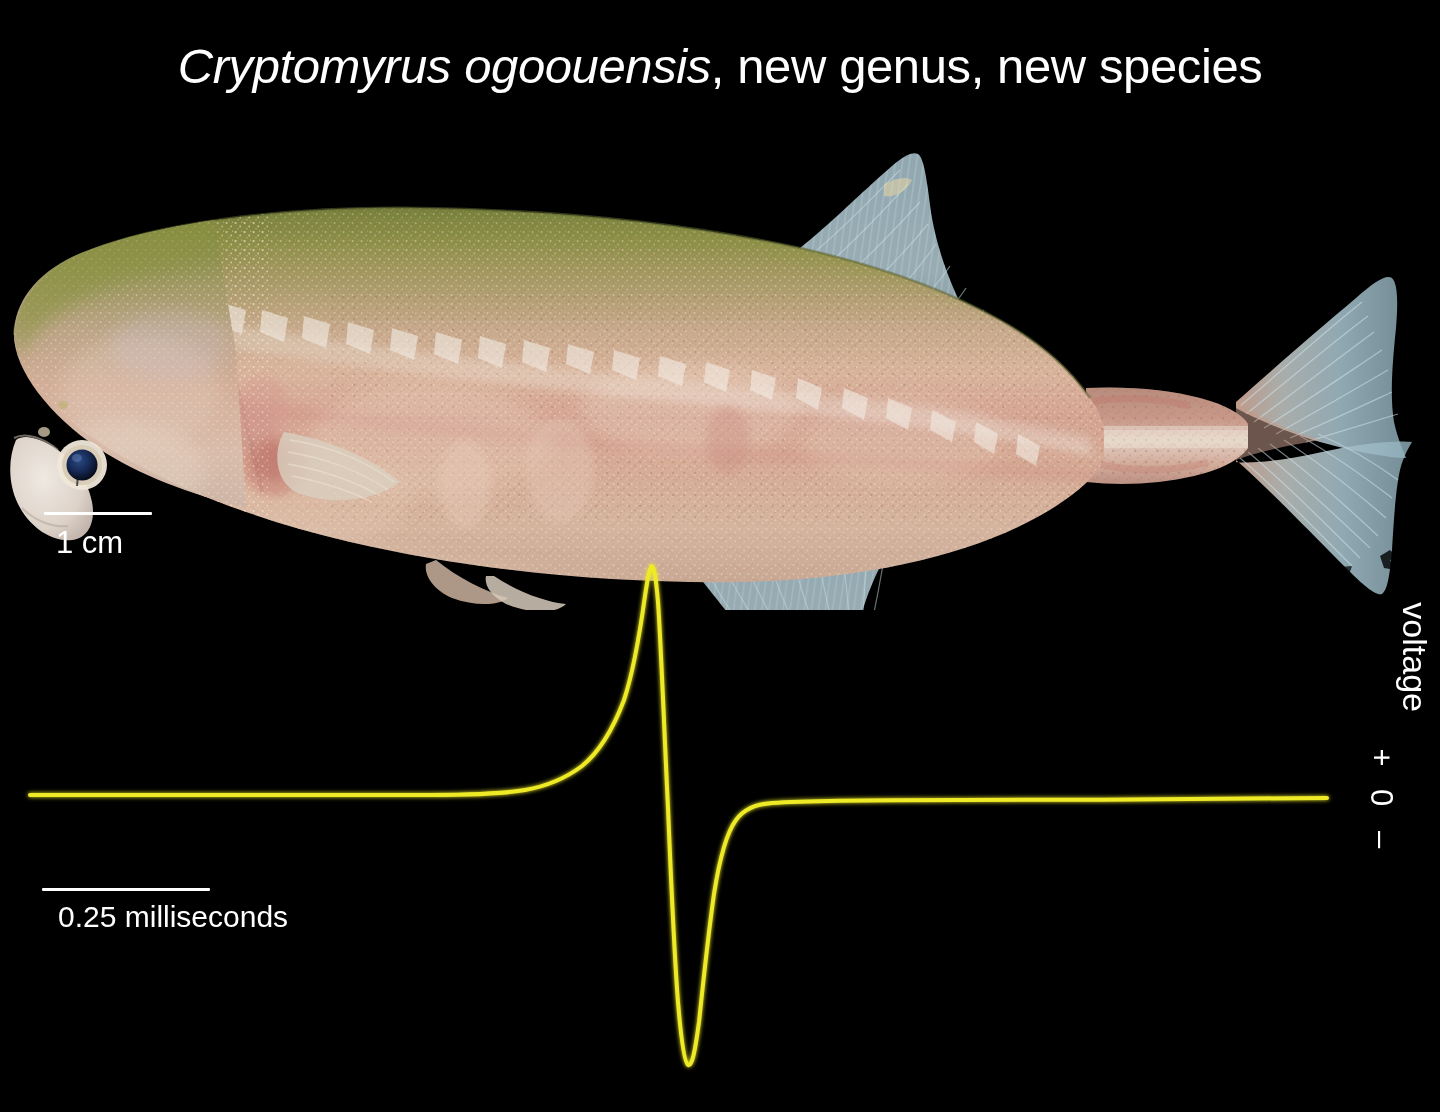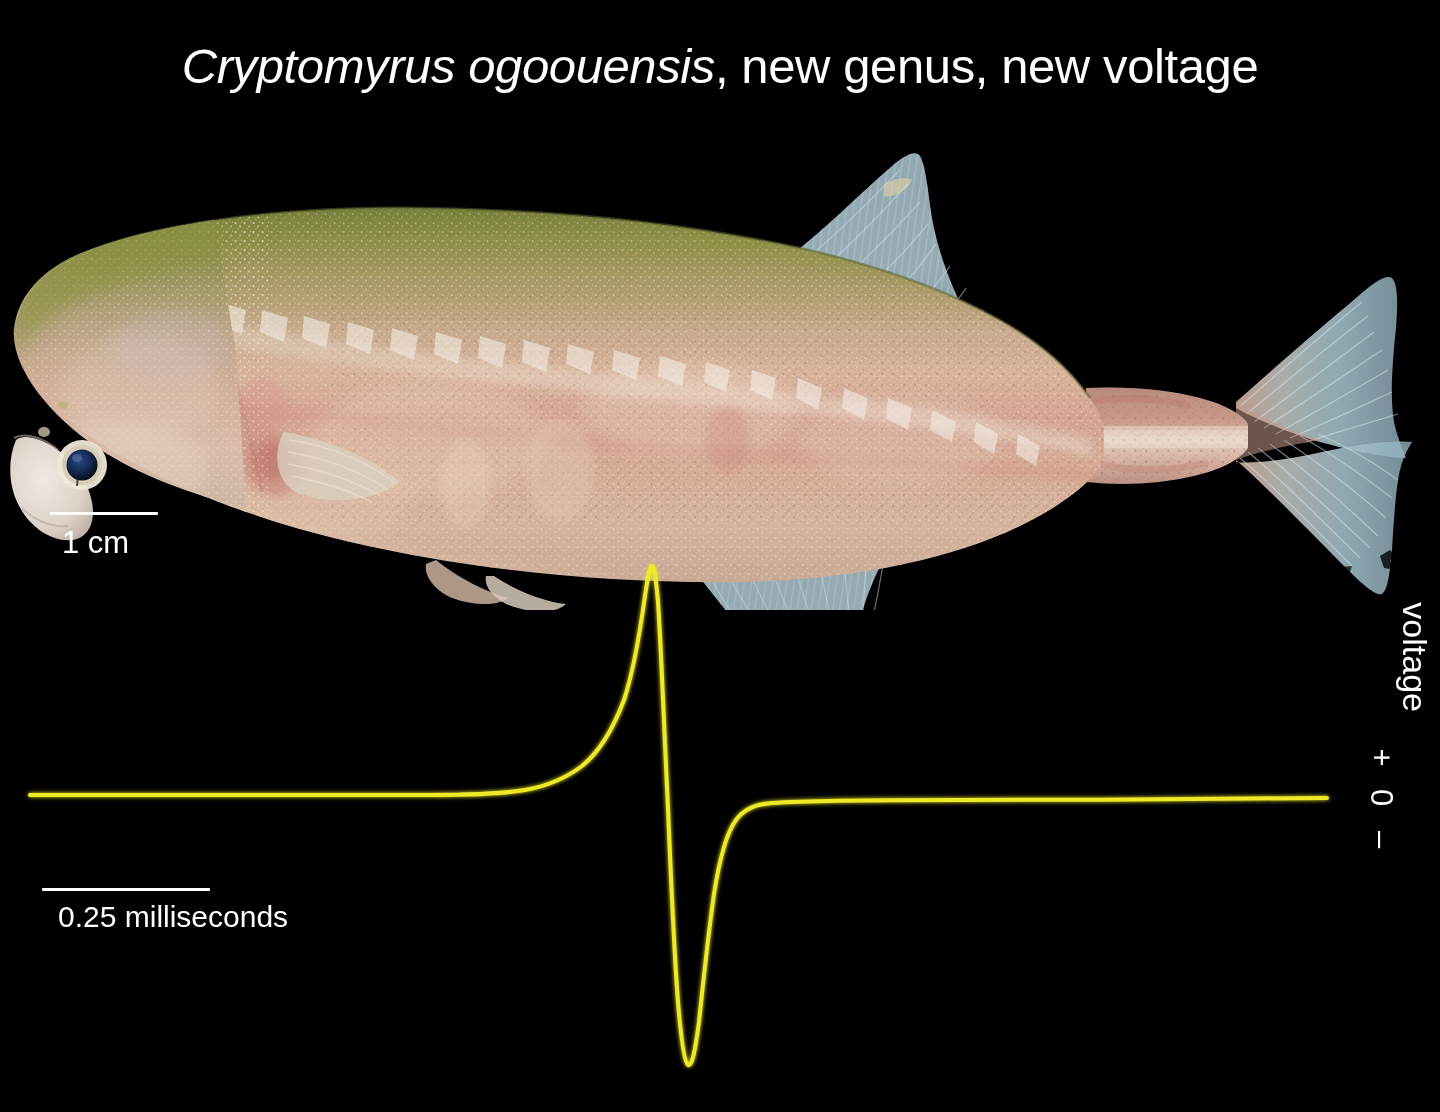--- a/index.html
+++ b/index.html
@@ -50,21 +50,21 @@
     height:3px;
     border-radius:1px;
   }
   .scalebar-label {
     color:#ffffff;
     font-size:31px;
     white-space:nowrap;
     line-height:1;
   }
 
-  #length-scalebar { left:50px; top:512px; }
+  #length-scalebar { left:44px; top:512px; }
   #length-scalebar .scalebar-line { width:108px; }
   #length-scalebar .scalebar-label { margin-top:12px; margin-left:12px; }
 
   #time-scalebar { left:42px; top:888px; }
   #time-scalebar .scalebar-line { width:168px; }
   #time-scalebar .scalebar-label { margin-top:11px; margin-left:16px; font-size:30px; }
 
   
   #eod-panel {
     position:absolute;
@@ -103,21 +103,21 @@
   #voltage-tick-plus { top:30px; }
   #voltage-tick-zero { top:70px; }
   #voltage-tick-minus { top:112px; }
 </style>
 </head>
 <body>
 
 <div id="figure" style="background: rgb(0, 0, 0);">
 
   <div id="title" style="color: rgb(255, 255, 255);">
-    <span class="sciname">Cryptomyrus ogoouensis</span><span>, new genus, new voltage</span>
+    <span class="sciname">Cryptomyrus ogoouensis</span><span>, new genus, new species</span>
   </div>
 
   <div id="specimen-panel">
     <div id="specimen-photo">
       <svg viewBox="0 0 1440 470" xmlns="http://www.w3.org/2000/svg">
         <defs>
 
           <linearGradient id="bodyGrad" x1="0" y1="0" x2="0" y2="1">
             <stop offset="0%" stop-color="#6f7a3a"></stop>
             <stop offset="9%" stop-color="#8d8f48"></stop>

